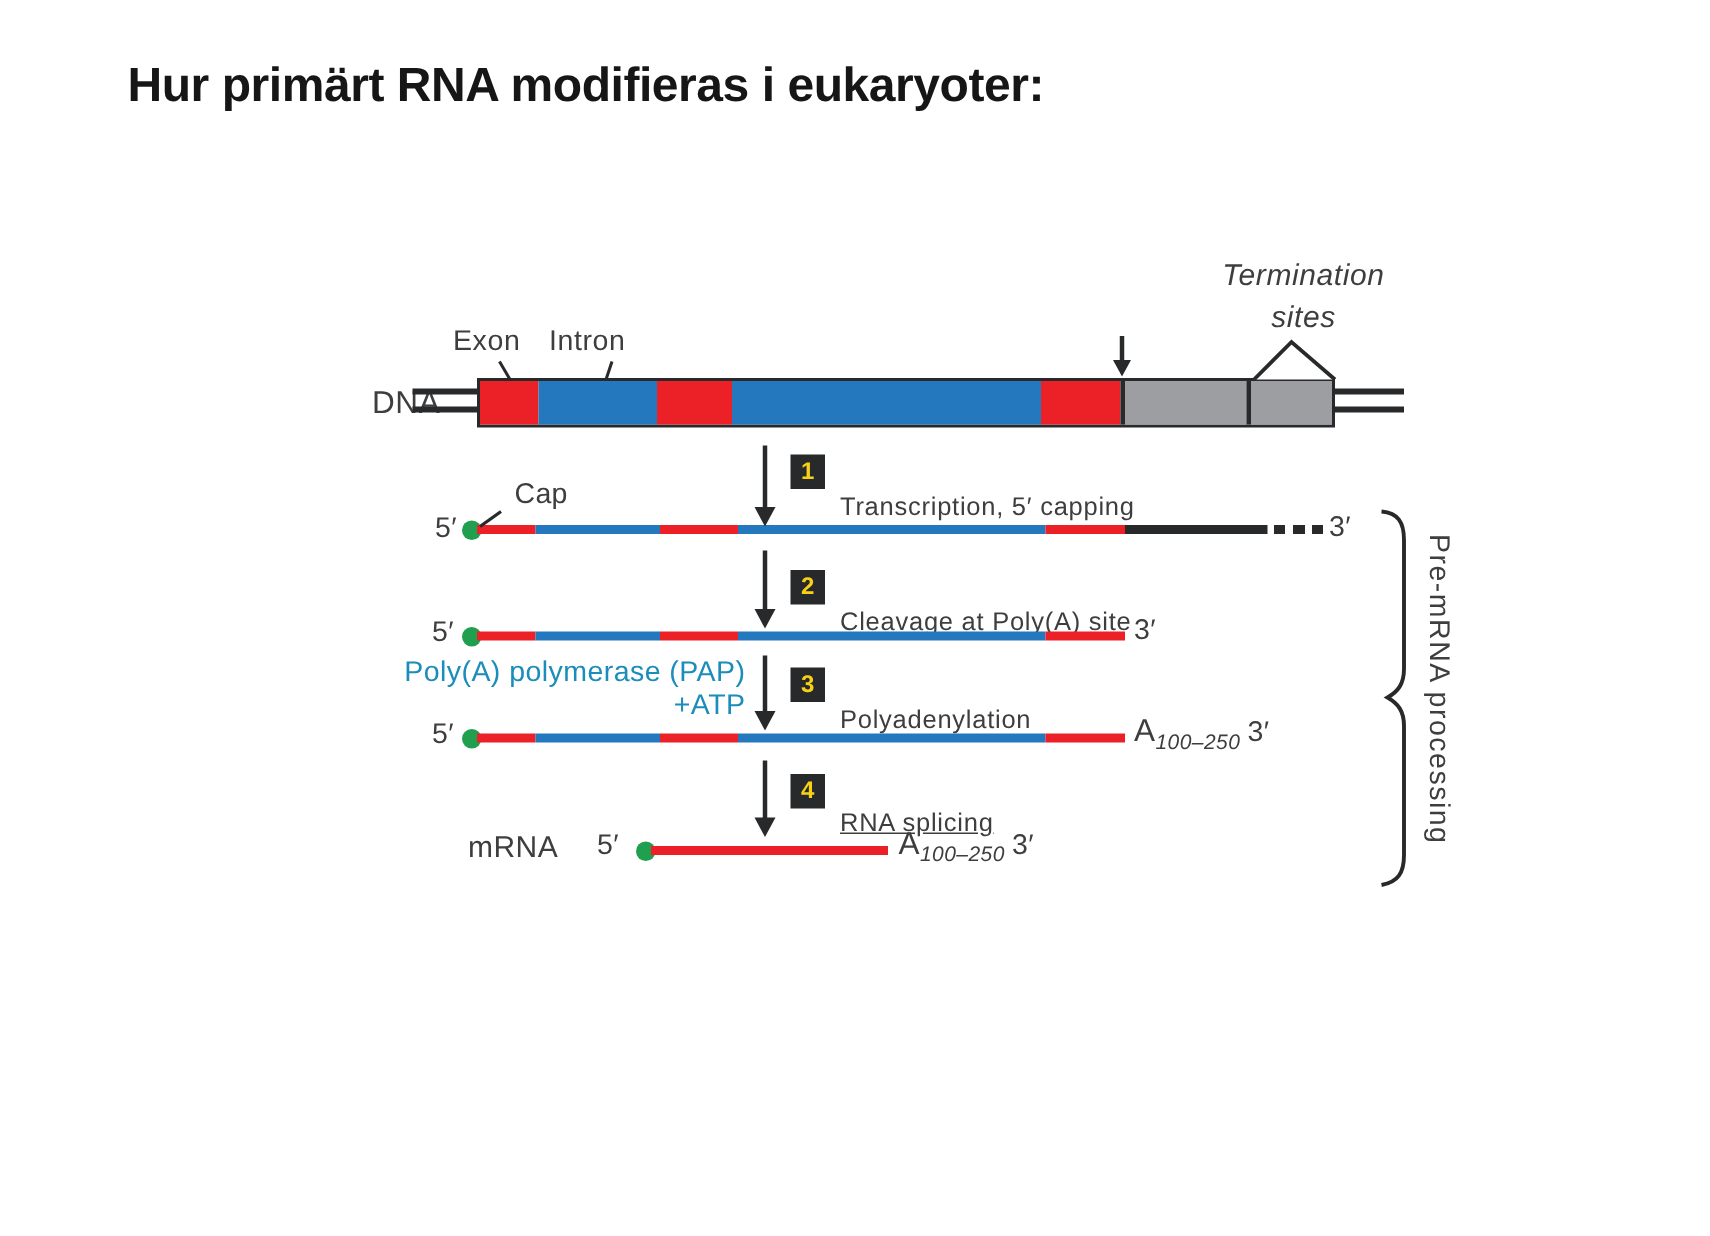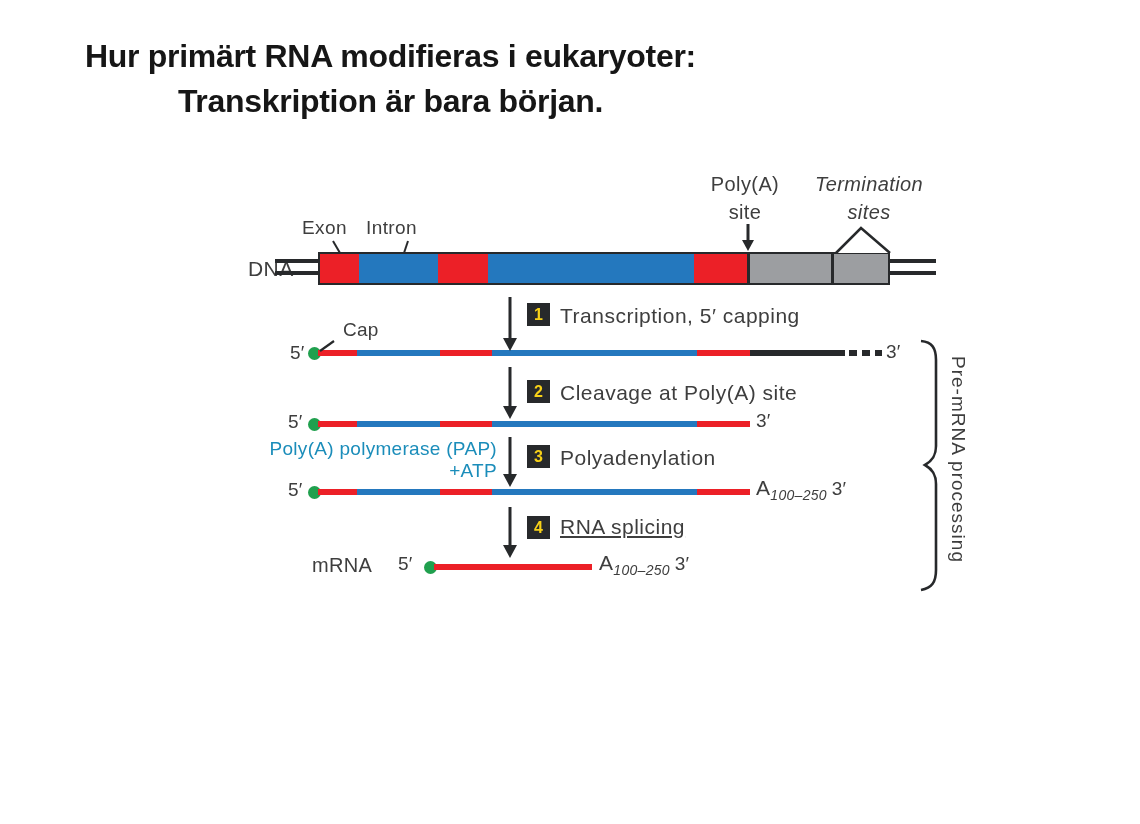--- a/index.html
+++ b/index.html
@@ -24,40 +24,39 @@
   .bg-dark{background:var(--dark);}
   .dline{position:absolute;height:4px;background:var(--dark);}
   
   .seg{position:absolute;height:6px;}
   .dot{position:absolute;width:13px;height:13px;border-radius:50%;background:var(--green);}
   .dashes{position:absolute;height:6px;
           background:repeating-linear-gradient(90deg,var(--dark) 0 8px,transparent 8px 13px);}
   .prime{font-size:19px;color:var(--textgray);letter-spacing:0.3px;}
   .stepbox{position:absolute;width:23px;height:23px;background:var(--dark);color:var(--yellow);
            display:flex;align-items:center;justify-content:center;font-size:16px;font-weight:700;}
-  .steplabel{position:absolute;font-size:21px;color:var(--textgray);letter-spacing:0.5px;}
+  .steplabel{position:absolute;font-size:17px;color:var(--textgray);letter-spacing:0.5px;margin-top:24px;}
   .tail{position:absolute;color:var(--textgray);letter-spacing:0.3px;white-space:nowrap;}
   .tail .A{font-size:21px;}
   .tail .sub{font-size:14px;font-style:italic;vertical-align:-5px;}
   .tail .tp{font-size:19px;}
   .vert{writing-mode:vertical-rl;font-size:19px;color:var(--textgray);letter-spacing:1px;}
   .footer{left:105px;font-size:21.5px;color:#000;line-height:31px;}
   svg.overlay{position:absolute;left:0;top:0;pointer-events:none;z-index:5;}
   svg .ln{stroke:var(--dark);fill:none;}
   svg .hd{fill:var(--dark);stroke:none;}
   svg .caret{fill:#ffffff;stroke:var(--dark);}
 </style>
 </head>
 <body>
 
 <div class="slide">
 
   <div class="abs title">
     <div>Hur primärt RNA modifieras i eukaryoter:</div>
-    <div>Transkription är bara början.</div>
   </div>
 
   <svg class="overlay" width="1140" height="824" viewBox="0 0 1140 824">
     <g>
       <line class="ln" x1="333" y1="241" x2="340" y2="253" stroke-width="2"></line>
     </g>
     <g>
       <line class="ln" x1="408" y1="241" x2="404" y2="253" stroke-width="2"></line>
     </g>
     <g>
@@ -87,24 +86,20 @@
       <polygon class="hd" points="510,558 503,545 517,545"></polygon>
     </g>
     <g>
       <path class="ln" stroke-width="2.6" d="M 921 341 C 932 342 936 348 936 360 L 936 446 C 936 456 932 461 925 465
            C 932 469 936 474 936 484 L 936 570 C 936 582 932 588 921 590"></path>
     </g>
   </svg>
 
   <span class="abs lbl figtext" style="left:302px;top:217px;">Exon</span>
   <span class="abs lbl figtext" style="left:366px;top:217px;">Intron</span>
-  <div class="abs lbl-lg figtext center" style="left:690px;top:170px;width:110px;line-height:28px;">
-    <div>Poly(A)</div>
-    <div>site</div>
-  </div>
   <div class="abs lbl-lg figtext center" style="left:795px;top:170px;width:148px;line-height:28px;font-style:italic;">
     <div>Termination</div>
     <div>sites</div>
   </div>
 
   <span class="abs figtext" style="left:212px;top:257px;font-size:21px;margin-left:36px;">DNA</span>
   <div class="abs dline" style="left:275px;top:259px;width:45px;"></div>
   <div class="abs dline" style="left:275px;top:271px;width:45px;"></div>
   <div class="abs dna-bar">
     <div class="dseg bg-red" style="width:39px;"></div>

